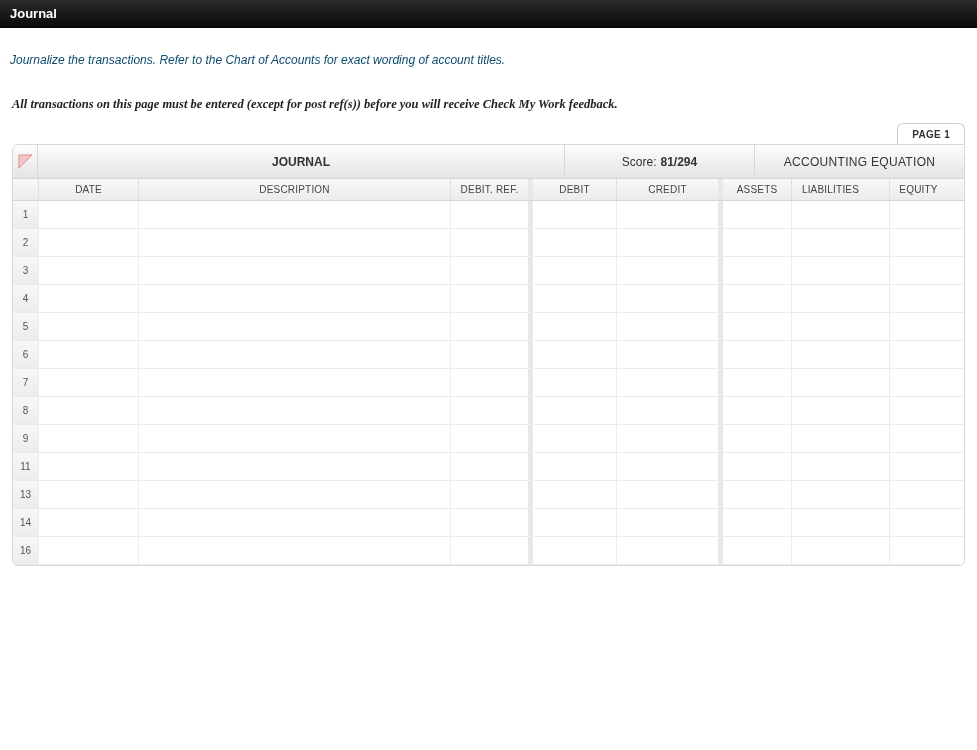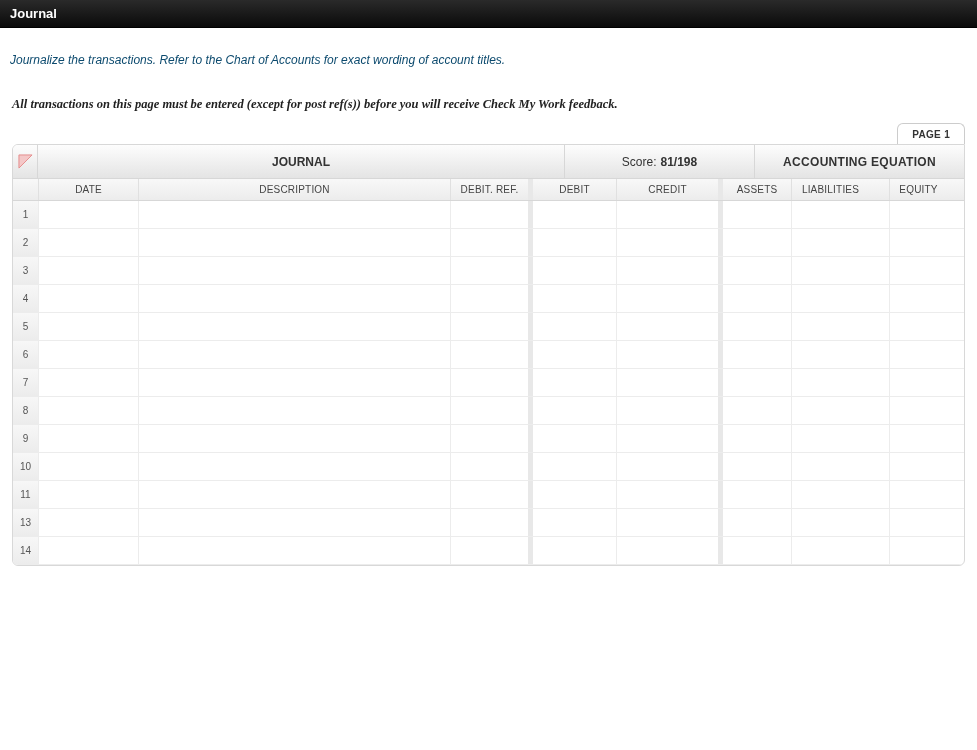--- a/index.html
+++ b/index.html
@@ -90,21 +90,21 @@
     color: #333;
     display: flex;
     align-items: center;
     justify-content: center;
     border-left: 1px solid #d7d7d7;
   }
   .hdr-score b { margin-left: 4px; }
   .hdr-equation {
     width: 210px;
     font-size: 12px;
-    font-weight: bold;
+    font-weight: normal;
     color: #333;
     display: flex;
     align-items: center;
     justify-content: center;
     letter-spacing: 0.3px;
     border-left: 1px solid #d7d7d7;
   }
 
   .colhead-row {
     display: flex;
@@ -182,21 +182,21 @@
 
   <div class="journal-header">
     <div class="flag-cell">
       <svg viewBox="0 0 16 16">
           <polygon points="1,1 15,1 1,15" fill="#f4c7c7" stroke="#e58a8a" stroke-width="1"></polygon>
         </svg>
     </div>
     <div class="hdr-title">JOURNAL</div>
     <div class="hdr-score">
       <span>Score:</span>
-      <b>81/198</b>
+      <b>81/294</b>
     </div>
     <div class="hdr-equation">ACCOUNTING EQUATION</div>
   </div>
 
   <div class="colhead-row">
     <div class="ch w-rownum"></div>
     <div class="ch w-date">DATE</div>
     <div class="ch w-desc">DESCRIPTION</div>
     <div class="ch w-postref">DEBIT. REF.</div>
     <div class="ch w-debit sep-1">DEBIT</div>
@@ -444,47 +444,20 @@
           <input type="text" style="">
         </div>
         <div class="tcell w-liab">
           <input type="text" style="">
         </div>
         <div class="tcell w-equity">
           <input type="text" style="">
         </div>
       </div>
       <div class="trow">
-        <div class="tcell w-rownum">10</div>
-        <div class="tcell w-date">
-          <input type="text" style="">
-        </div>
-        <div class="tcell w-desc">
-          <input type="text" style="">
-        </div>
-        <div class="tcell w-postref">
-          <input type="text" style="">
-        </div>
-        <div class="tcell w-debit sep-1">
-          <input type="text" style="">
-        </div>
-        <div class="tcell w-credit">
-          <input type="text" style="">
-        </div>
-        <div class="tcell w-assets sep-2">
-          <input type="text" style="">
-        </div>
-        <div class="tcell w-liab">
-          <input type="text" style="">
-        </div>
-        <div class="tcell w-equity">
-          <input type="text" style="">
-        </div>
-      </div>
-      <div class="trow">
         <div class="tcell w-rownum">11</div>
         <div class="tcell w-date">
           <input type="text" style="">
         </div>
         <div class="tcell w-desc">
           <input type="text" style="">
         </div>
         <div class="tcell w-postref">
           <input type="text" style="">
         </div>
@@ -551,15 +524,42 @@
         <div class="tcell w-assets sep-2">
           <input type="text" style="">
         </div>
         <div class="tcell w-liab">
           <input type="text" style="">
         </div>
         <div class="tcell w-equity">
           <input type="text" style="">
         </div>
       </div>
+      <div class="trow">
+        <div class="tcell w-rownum">16</div>
+        <div class="tcell w-date">
+          <input type="text" style="">
+        </div>
+        <div class="tcell w-desc">
+          <input type="text" style="">
+        </div>
+        <div class="tcell w-postref">
+          <input type="text" style="">
+        </div>
+        <div class="tcell w-debit sep-1">
+          <input type="text" style="">
+        </div>
+        <div class="tcell w-credit">
+          <input type="text" style="">
+        </div>
+        <div class="tcell w-assets sep-2">
+          <input type="text" style="">
+        </div>
+        <div class="tcell w-liab">
+          <input type="text" style="">
+        </div>
+        <div class="tcell w-equity">
+          <input type="text" style="">
+        </div>
+      </div>
     </div>
 
 </div>
 
 </body></html>

